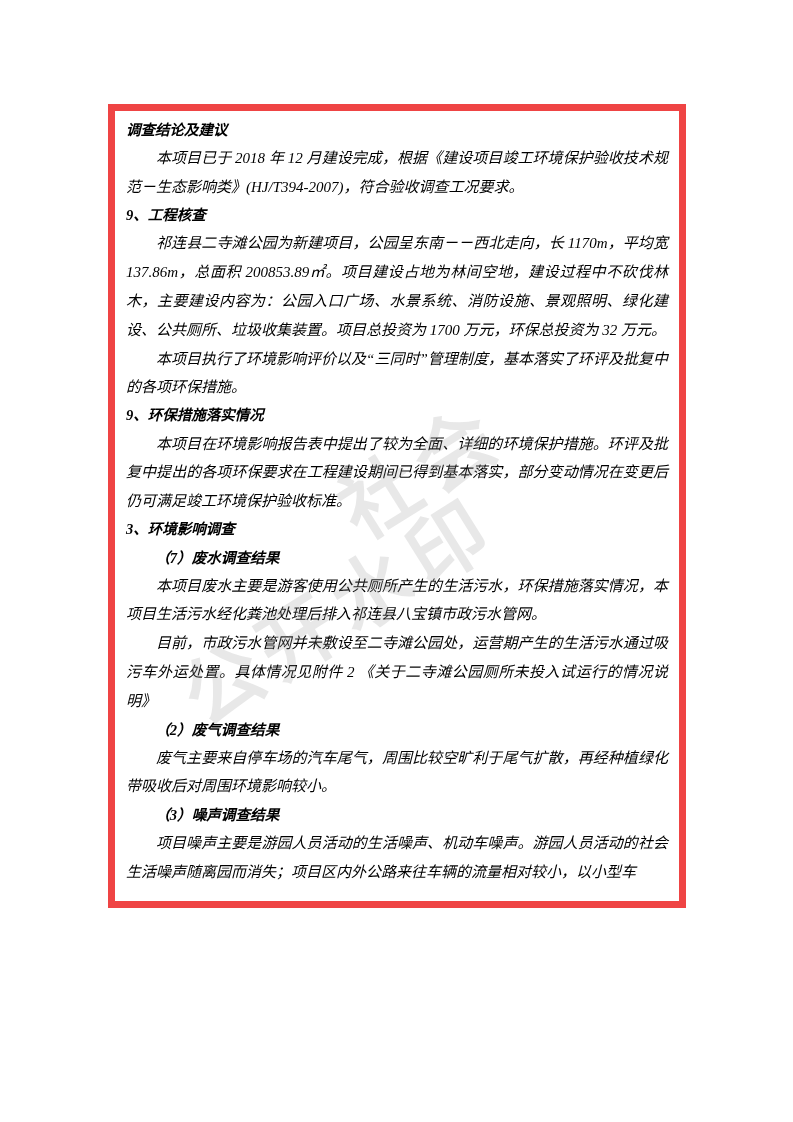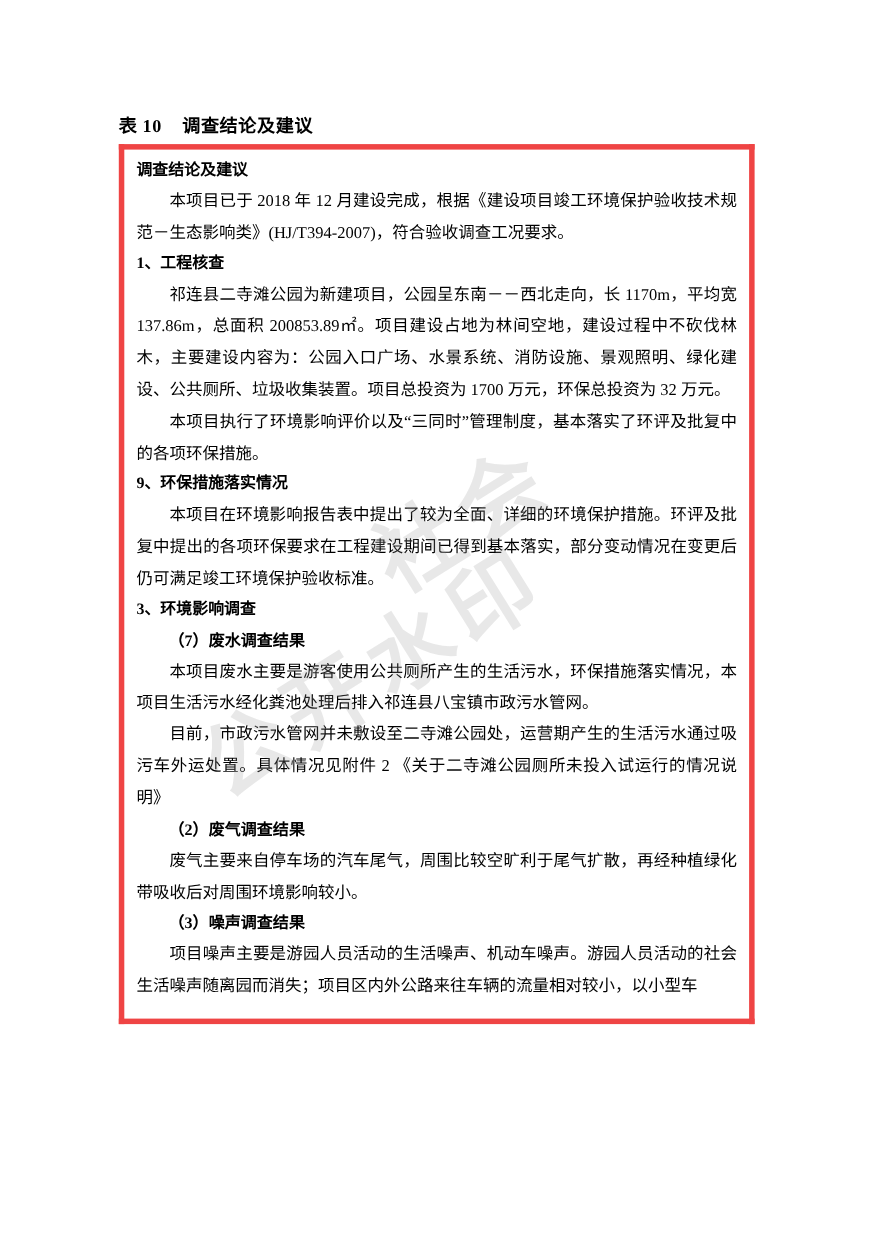--- a/index.html
+++ b/index.html
@@ -30,23 +30,24 @@
   }
   .table-title {
     font-size: 16.5px;
     font-weight: bold;
     letter-spacing: 0.5px;
     padding-bottom: 5px;
     line-height: 1.35;
     white-space: pre;
   }
   .doc-table {
-    border: 5px solid #ef4444;
+    border: 7px solid #ef4444;
     border-collapse: collapse;
     width: 100%;
+    font-style: italic;
   }
   .doc-table td {
     border: none;
     padding: 8px 11px 14px 11px;
     vertical-align: top;
   }
   .sec-head {
     font-size: 14.5px;
     font-weight: bold;
     line-height: 1.9;
@@ -108,32 +109,31 @@
 
 <div class="page">
 
   <div class="watermark">
     <span class="wm1">社会</span>
     <span class="wm2">公开水印</span>
   </div>
 
   <div class="content">
 
-    <div class="table-title">表 10    调查结论及建议</div>
 
     <table class="doc-table">
       <tbody>
           <tr>
         <td>
 
           <div class="sec-head first">调查结论及建议</div>
 
           <p class="para">本项目已于 2018 年 12 月建设完成，根据《建设项目竣工环境保护验收技术规范－生态影响类》(HJ/T394-2007)，符合验收调查工况要求。</p>
 
-          <div class="sec-head">1、工程核查</div>
+          <div class="sec-head">9、工程核查</div>
 
           <p class="para">祁连县二寺滩公园为新建项目，公园呈东南－－西北走向，长 1170m，平均宽 137.86m，总面积 200853.89㎡。项目建设占地为林间空地，建设过程中不砍伐林木，主要建设内容为：公园入口广场、水景系统、消防设施、景观照明、绿化建设、公共厕所、垃圾收集装置。项目总投资为 1700 万元，环保总投资为 32 万元。</p>
 
           <p class="para">本项目执行了环境影响评价以及“三同时”管理制度，基本落实了环评及批复中的各项环保措施。</p>
 
           <div class="sec-head">9、环保措施落实情况</div>
 
           <p class="para">本项目在环境影响报告表中提出了较为全面、详细的环境保护措施。环评及批复中提出的各项环保要求在工程建设期间已得到基本落实，部分变动情况在变更后仍可满足竣工环境保护验收标准。</p>
 
           <div class="sec-head">3、环境影响调查</div>

